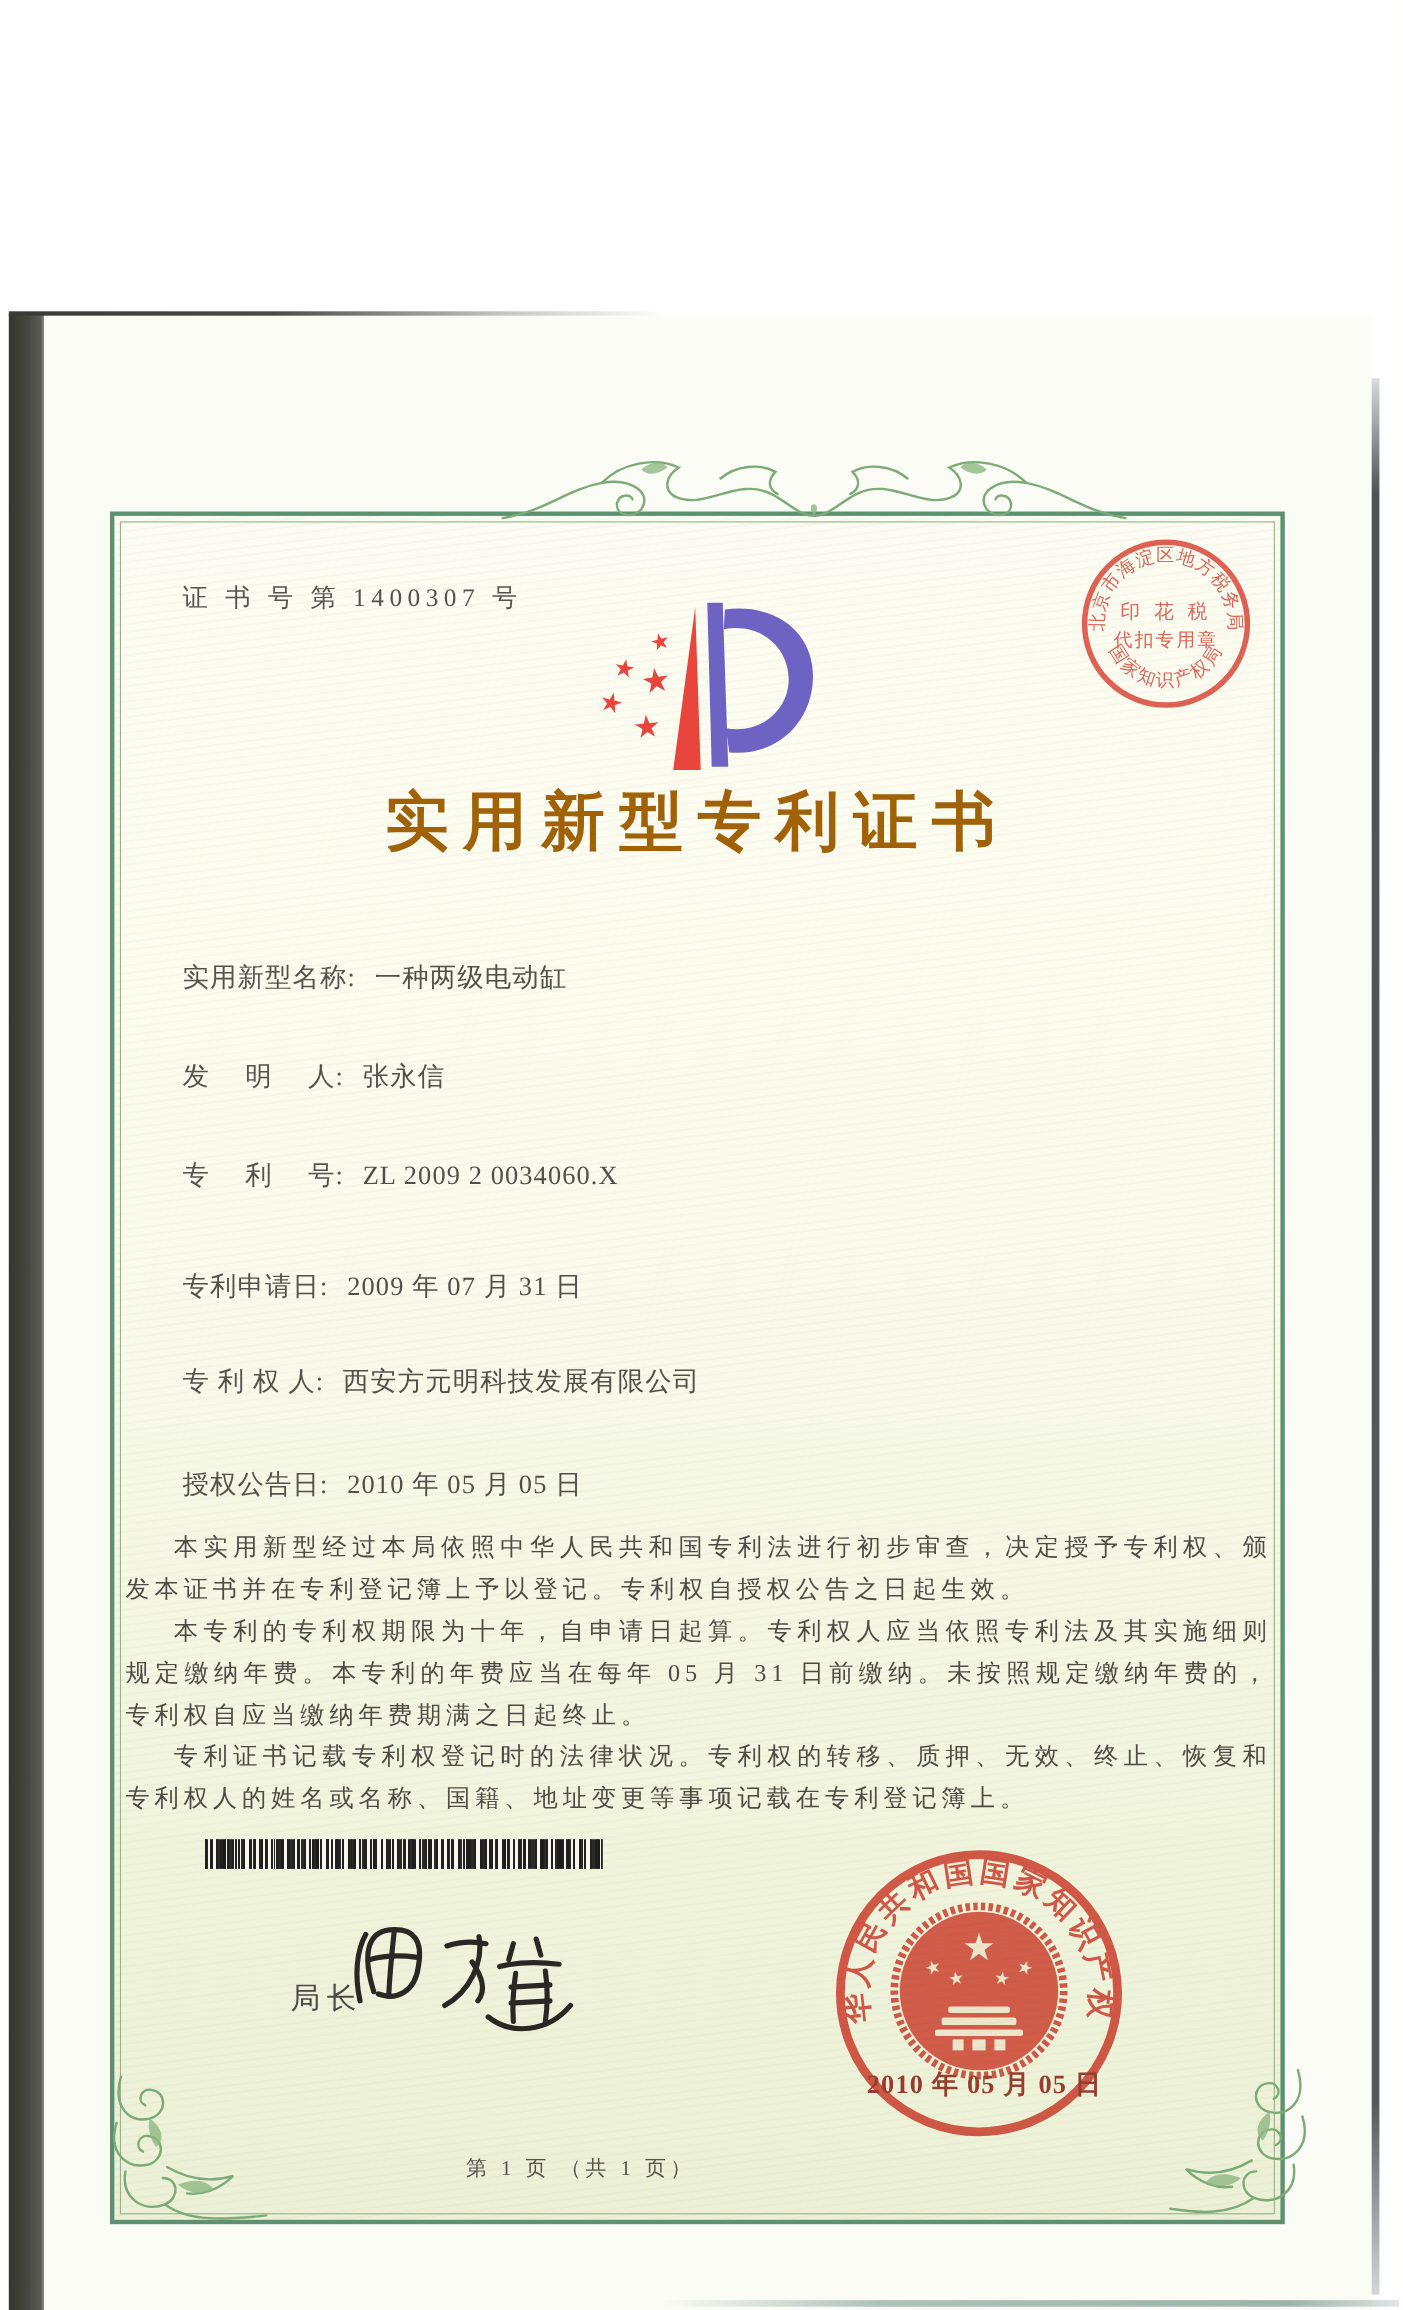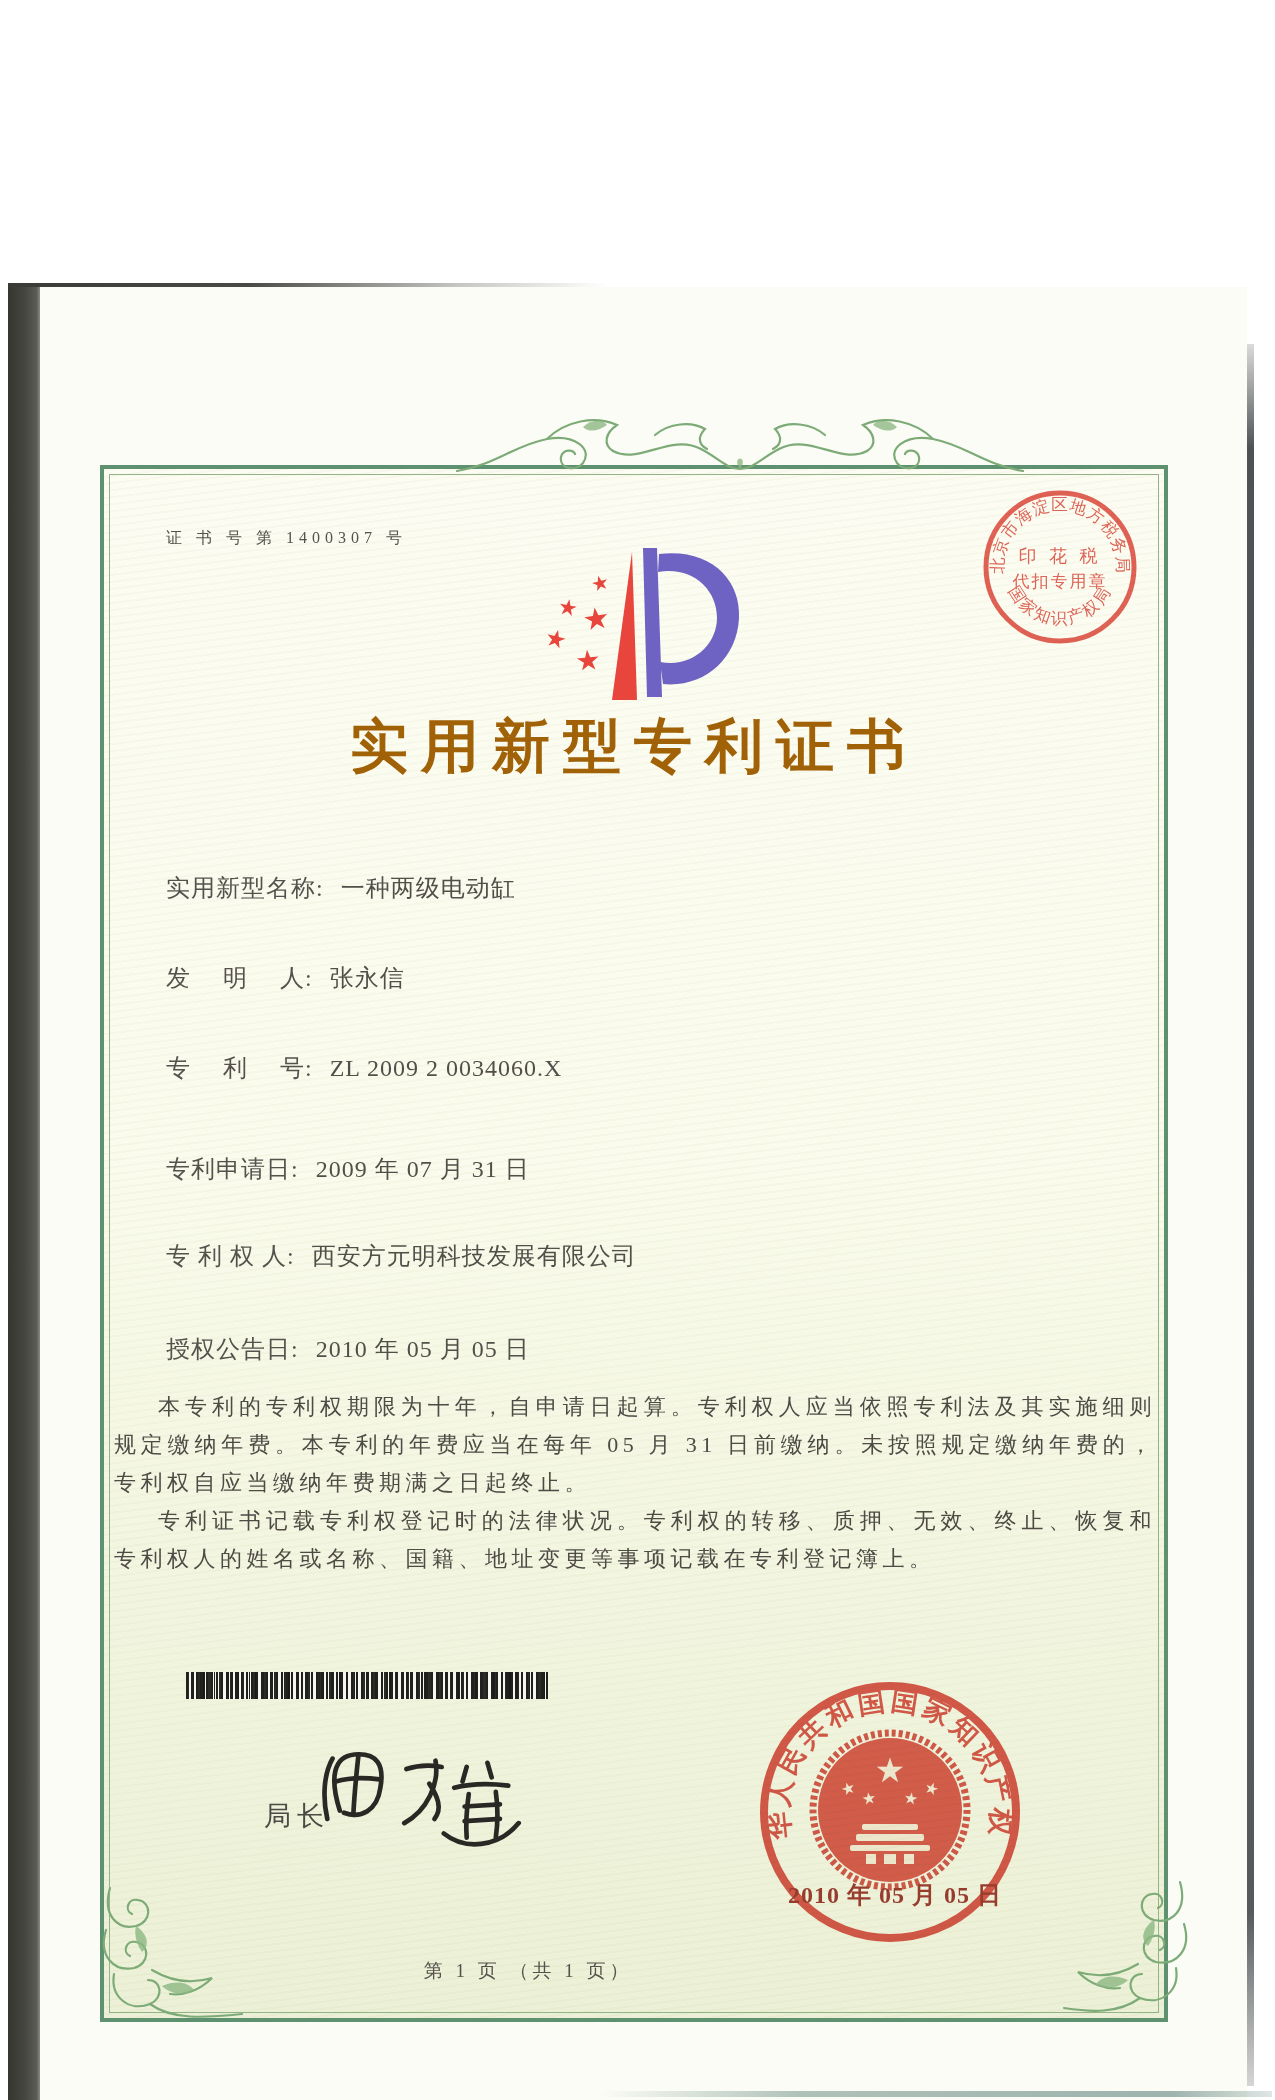--- a/index.html
+++ b/index.html
@@ -21,21 +21,21 @@
   
   #frame{left:100px;top:465px;width:1068px;height:1557px;box-sizing:border-box;
     border:4px solid #5d9170;
     background:linear-gradient(180deg,#fcfcf2 0%,#fafbec 45%,#f2f5df 72%,#ecf0d6 100%);}
   #frame-inner{left:5px;top:5px;right:5px;bottom:5px;position:absolute;
     border:1px solid #93b388;}
   .texture{position:absolute;left:0;top:0;right:0;bottom:0;
     background:repeating-linear-gradient(173deg,rgba(150,175,110,.05) 0 2px,rgba(255,255,255,0) 2px 7px);}
 
   
-  #cert-number{left:166px;top:528px;font-size:16px;letter-spacing:5px;color:#55524c;}
+  #cert-number{left:166px;top:528px;font-size:23px;letter-spacing:5px;color:#55524c;}
   #page-title{left:100px;top:708px;width:1068px;text-align:center;font-size:58px;
     font-weight:bold;letter-spacing:13px;color:#a16207;}
   .field-row{left:166px;width:960px;font-size:24px;color:#55524d;letter-spacing:1px;white-space:nowrap;}
   .field-label{display:inline-block;}
   .field-value{display:inline-block;margin-left:10px;color:#524f49;}
   #body-text{left:114px;top:1388px;width:1042px;font-size:22px;line-height:38px;
     letter-spacing:4.5px;color:#4e4b45;text-align:justify;}
   #body-text p{margin:0;text-indent:2em;}
   #footer-page{left:100px;top:1958px;width:856px;text-align:center;font-size:19px;
     letter-spacing:4px;color:#55524c;}
@@ -158,20 +158,21 @@
 <div class="abs field-row" style="top:1240px;">
   <span class="field-label">专 利 权 人:</span>
   <span class="field-value">西安方元明科技发展有限公司</span>
 </div>
 <div class="abs field-row" style="top:1333px;">
   <span class="field-label">授权公告日:</span>
   <span class="field-value">2010 年 05 月 05 日</span>
 </div>
 
 <div class="abs" id="body-text">
+  <p>本实用新型经过本局依照中华人民共和国专利法进行初步审查，决定授予专利权、颁发本证书并在专利登记簿上予以登记。专利权自授权公告之日起生效。</p>
   <p>本专利的专利权期限为十年，自申请日起算。专利权人应当依照专利法及其实施细则规定缴纳年费。本专利的年费应当在每年 05 月 31 日前缴纳。未按照规定缴纳年费的，专利权自应当缴纳年费期满之日起终止。</p>
   <p>专利证书记载专利权登记时的法律状况。专利权的转移、质押、无效、终止、恢复和专利权人的姓名或名称、国籍、地址变更等事项记载在专利登记簿上。</p>
 </div>
 
 <div class="abs" id="barcode"></div>
 
 <div class="abs" id="signer-label">局长</div>
 <svg class="abs" id="signature-svg" width="210" height="130" viewBox="0 0 200 125" role="img" aria-label="田力普">
   <g stroke="#2a2824" stroke-width="4.5" fill="none" stroke-linecap="round" stroke-linejoin="round">
     <path d="M8,74 C3,52 5,30 13,16"></path>

